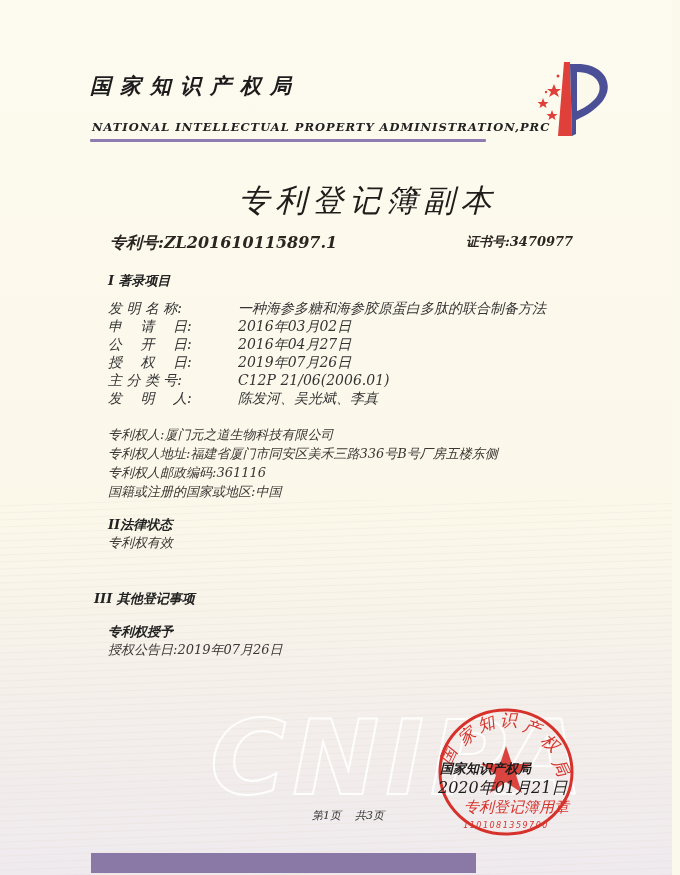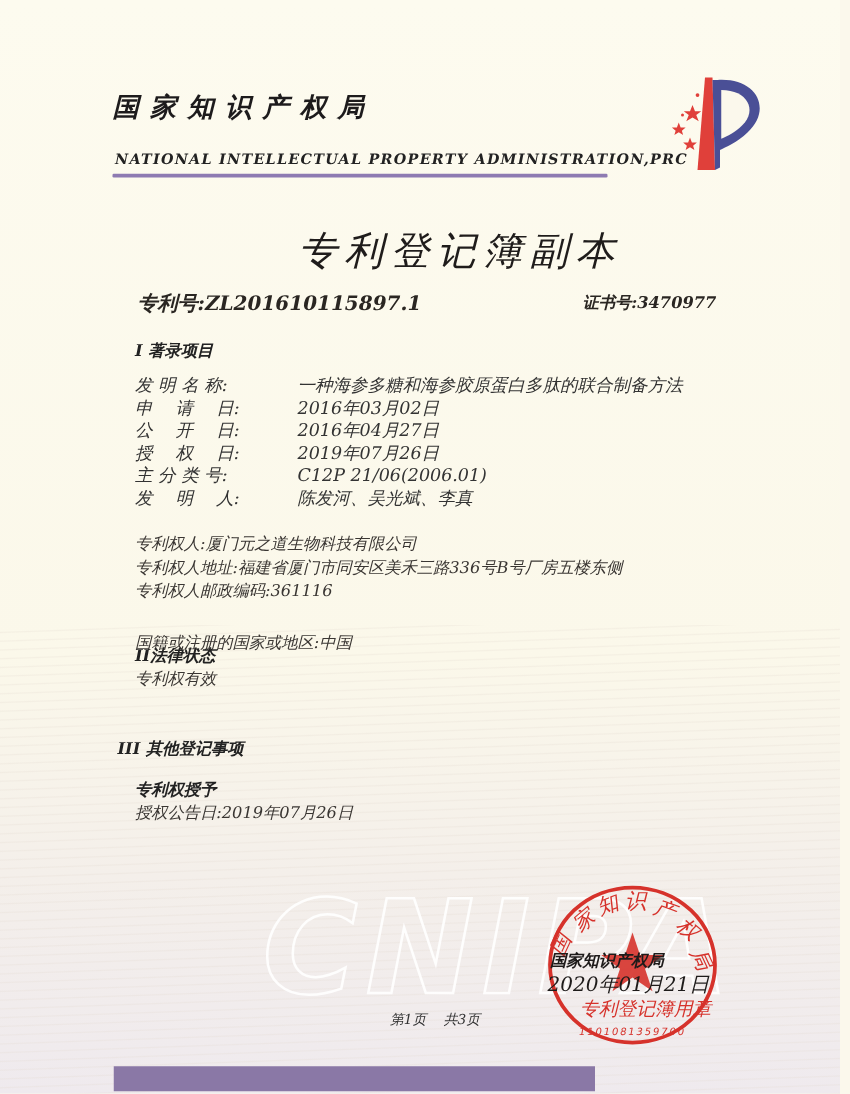--- a/index.html
+++ b/index.html
@@ -99,21 +99,21 @@
   <div class="abs row" style="top:372px;">
     <span class="lbl">主 分 类 号:</span><span class="val">C12P 21/06(2006.01)</span>
   </div>
   <div class="abs row" style="top:390px;">
     <span class="lbl">发　 明　 人:</span><span class="val">陈发河、吴光斌、李真</span>
   </div>
 
   <div class="abs line" style="top:426px;">专利权人:厦门元之道生物科技有限公司</div>
   <div class="abs line" style="top:445px;">专利权人地址:福建省厦门市同安区美禾三路336号B号厂房五楼东侧</div>
   <div class="abs line" style="top:464px;">专利权人邮政编码:361116</div>
-  <div class="abs line" style="top:483px;margin-top:22px;">国籍或注册的国家或地区:中国</div>
+  <div class="abs line" style="top:483px;">国籍或注册的国家或地区:中国</div>
 
   <div class="abs sec-heading" style="left:108px; top:516px;">II法律状态</div>
   <div class="abs line" style="top:534px;">专利权有效</div>
 
   <div class="abs sec-heading" style="left:94px; top:590px;">III 其他登记事项</div>
   <div class="abs sec-heading" style="left:108px; top:623px;">专利权授予</div>
   <div class="abs line" style="top:641px;">授权公告日:2019年07月26日</div>
 
   <div class="abs watermark">CNIPA</div>
 

